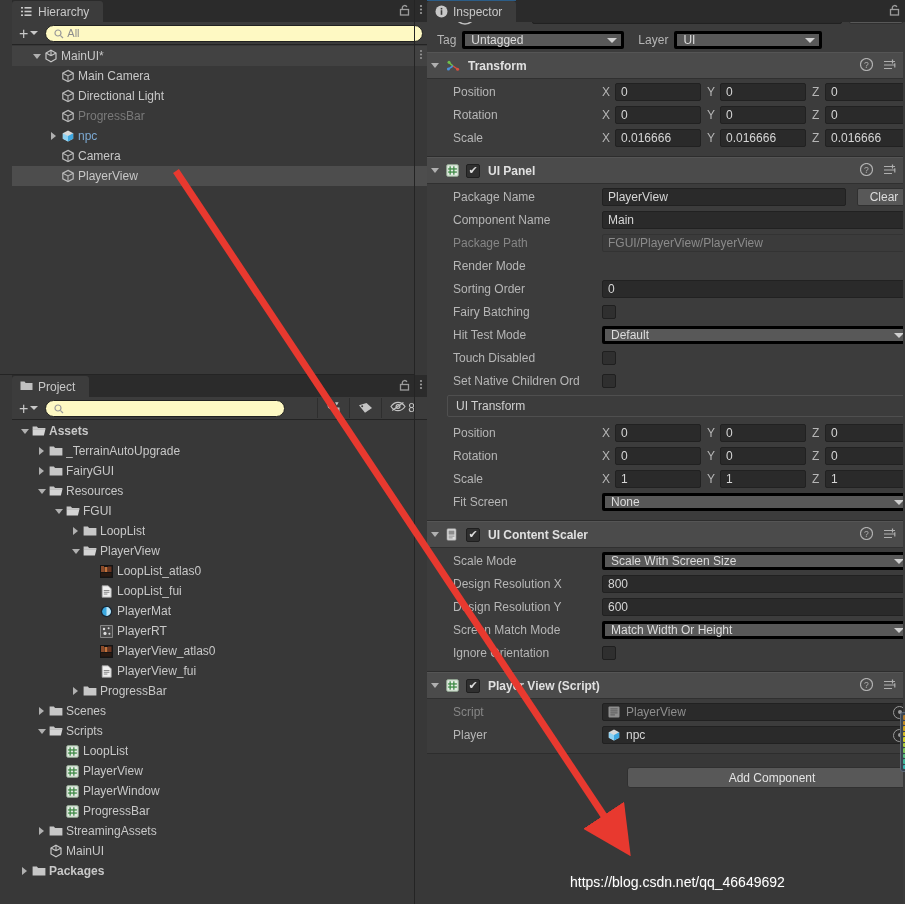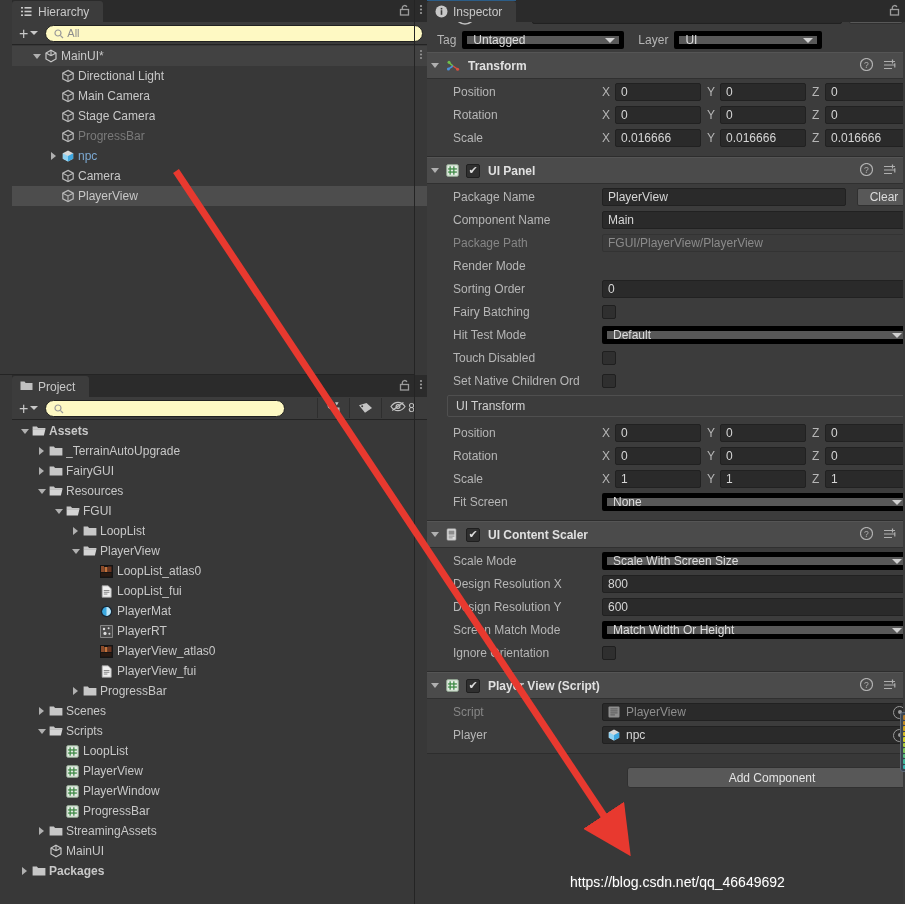--- a/index.html
+++ b/index.html
@@ -83,21 +83,21 @@
   #inspector { left: 415px; top: 0; width: 490px; height: 904px; background: #383838; }
   .insp-body { position: absolute; left:0; top: 22px; right: 0; bottom: 0; overflow: hidden; }
 
   .tagline {
     height: 26px; display: flex; align-items: center;
     padding-left: 10px; gap: 6px; background: #3c3c3c;
     border-bottom: 1px solid #282828;
   }
   .lbl { color: #b6b6b6; font-size: 12px; }
   .dropdown {
-    background: #585858; border: 5px solid #000000; border-radius: 2px;
+    background: #585858; border: 3px solid #000000; border-radius: 2px;
     height: 18px; display: flex; align-items: center;
     padding: 0 4px 0 6px; color: #dcdcdc; font-size: 12px;
     position: relative;
   }
   .dropdown .dd-caret {
     margin-left: auto; width:0;height:0;
     border-left:5px solid transparent;border-right:5px solid transparent;border-top:5px solid #d0d0d0;
   }
 
   .comp-header {
@@ -271,41 +271,31 @@
             </svg></span>
         </div>
         <div class="row">
           <span class="foldout" style="margin-left: 35px;"></span>
           <span class="ricon">
             <svg width="14" height="14" viewBox="0 0 14 14">
               <path d="M7 1.4 12.2 4.2v5.6L7 12.6 1.8 9.8V4.2z" fill="none" stroke="#b9b9b9" stroke-width="1.2"></path>
               <path d="M1.8 4.2 7 7l5.2-2.8M7 7v5.6" stroke="#b9b9b9" stroke-width="1.1" fill="none"></path>
             </svg>
           </span>
-          <span class="rlabel">Directional Light</span>
+          <span class="rlabel">Main Camera</span>
         </div>
         <div class="row">
           <span class="foldout" style="margin-left: 35px;"></span>
           <span class="ricon">
             <svg width="14" height="14" viewBox="0 0 14 14">
               <path d="M7 1.4 12.2 4.2v5.6L7 12.6 1.8 9.8V4.2z" fill="none" stroke="#b9b9b9" stroke-width="1.2"></path>
               <path d="M1.8 4.2 7 7l5.2-2.8M7 7v5.6" stroke="#b9b9b9" stroke-width="1.1" fill="none"></path>
             </svg>
           </span>
-          <span class="rlabel">Main Camera</span>
-        </div>
-        <div class="row">
-          <span class="foldout" style="margin-left: 35px;"></span>
-          <span class="ricon">
-            <svg width="14" height="14" viewBox="0 0 14 14">
-              <path d="M7 1.4 12.2 4.2v5.6L7 12.6 1.8 9.8V4.2z" fill="none" stroke="#b9b9b9" stroke-width="1.2"></path>
-              <path d="M1.8 4.2 7 7l5.2-2.8M7 7v5.6" stroke="#b9b9b9" stroke-width="1.1" fill="none"></path>
-            </svg>
-          </span>
-          <span class="rlabel">Stage Camera</span>
+          <span class="rlabel">Directional Light</span>
         </div>
         <div class="row">
           <span class="foldout" style="margin-left: 35px;"></span>
           <span class="ricon">
             <svg width="14" height="14" viewBox="0 0 14 14">
               <path d="M7 1.4 12.2 4.2v5.6L7 12.6 1.8 9.8V4.2z" fill="none" stroke="#b9b9b9" stroke-width="1.2"></path>
               <path d="M1.8 4.2 7 7l5.2-2.8M7 7v5.6" stroke="#b9b9b9" stroke-width="1.1" fill="none"></path>
             </svg>
           </span>
           <span class="rlabel dim">ProgressBar</span>

